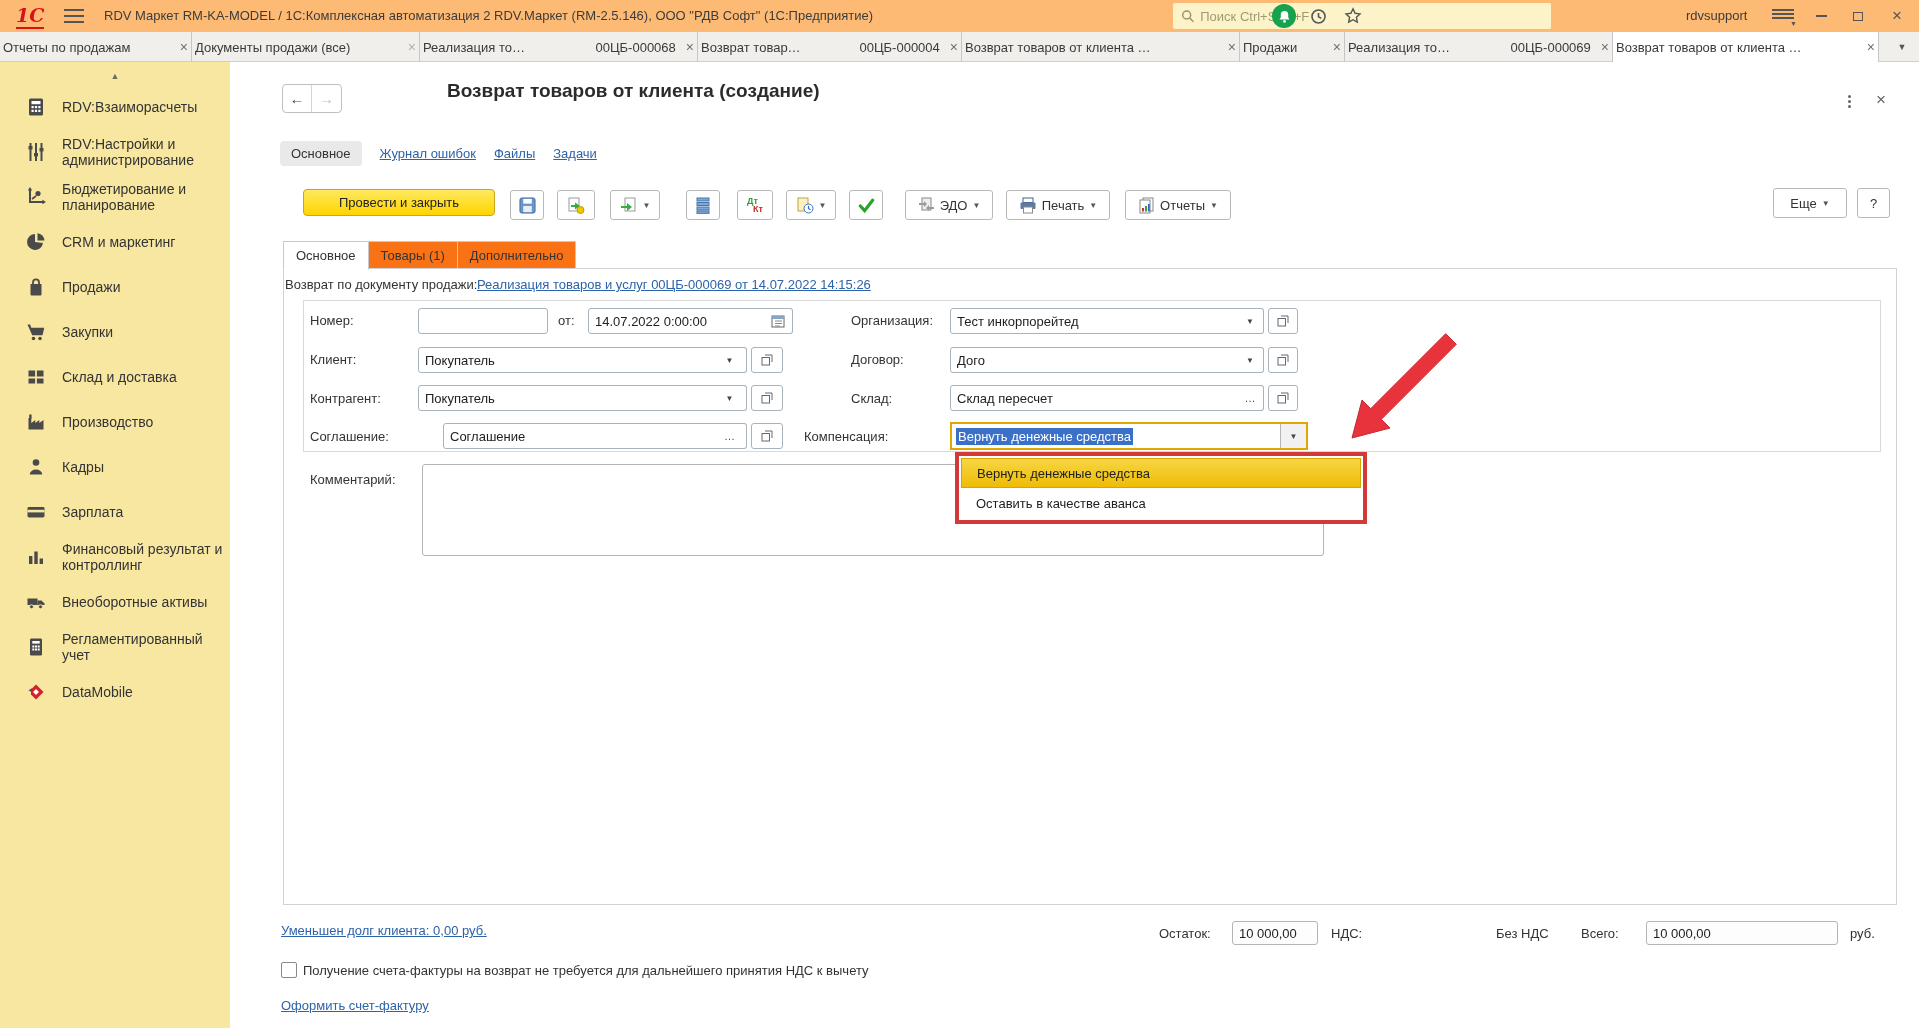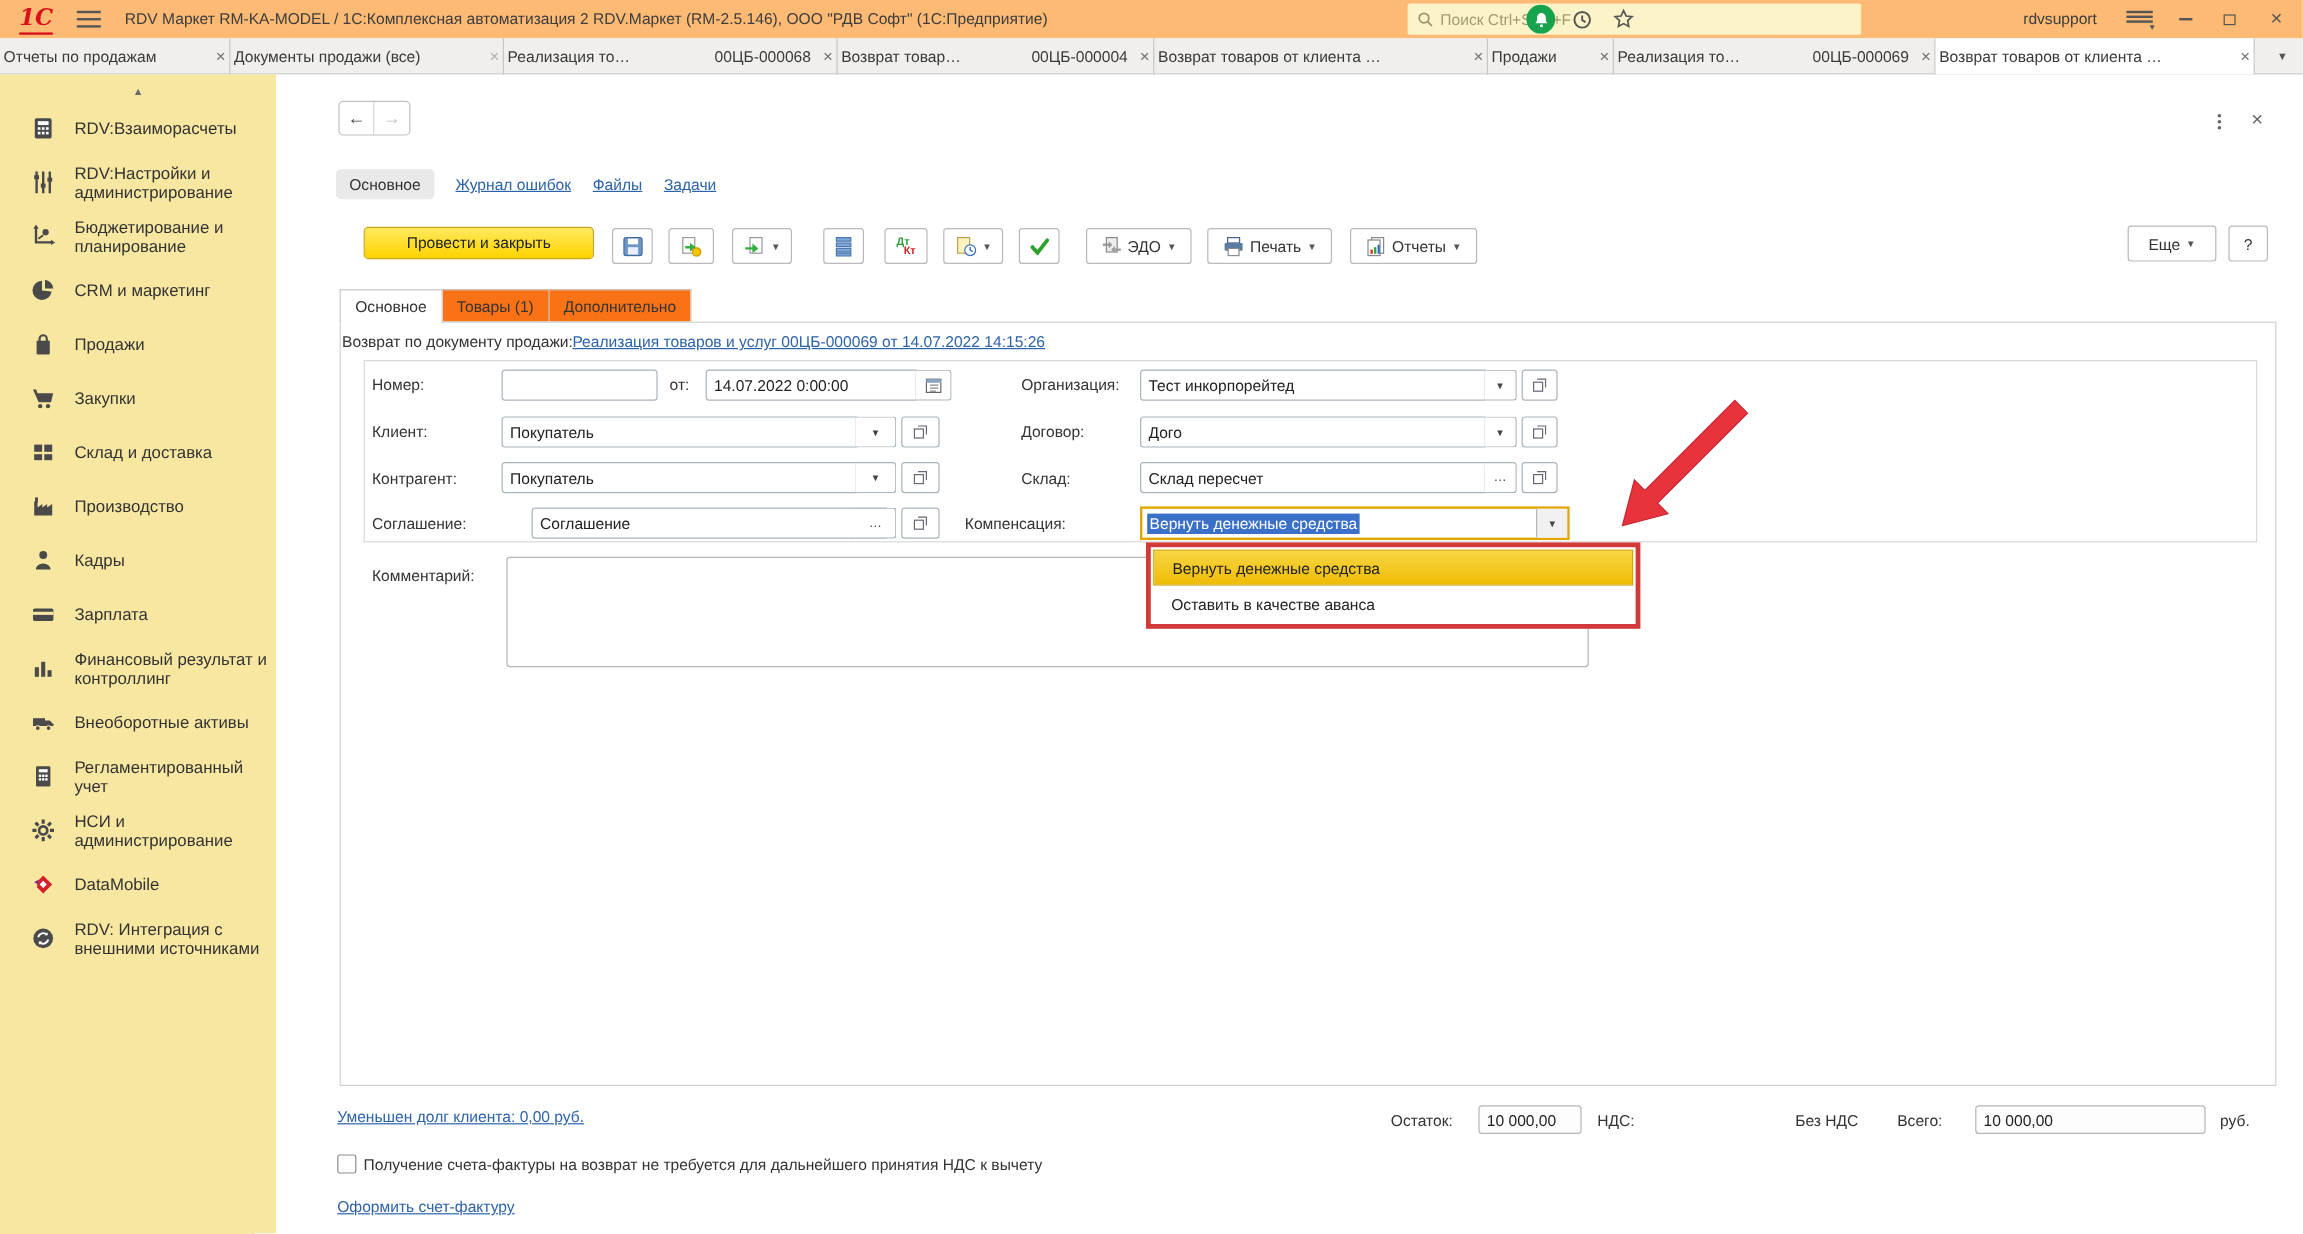--- a/index.html
+++ b/index.html
@@ -304,58 +304,33 @@
           <rect x="9" y="8.5" width="2" height="2" fill="#fff"></rect>
           <rect x="11.7" y="8.5" width="2" height="2" fill="#fff"></rect>
           <rect x="6.3" y="11.5" width="2" height="2" fill="#fff"></rect>
           <rect x="9" y="11.5" width="2" height="2" fill="#fff"></rect>
           <rect x="11.7" y="11.5" width="2" height="2" fill="#fff"></rect>
         </svg>
       <span class="sb-lbl">Регламентированный учет</span>
     </div>
     <div class="sb-item">
       <svg class="si" viewBox="0 0 20 20">
-          <circle cx="10" cy="10" r="3.4" fill="none" stroke="#4a4a4a" stroke-width="2.2"></circle>
-          <g stroke="#4a4a4a" stroke-width="2.6">
-            <line x1="10" y1="1" x2="10" y2="4.4"></line>
-            <line x1="10" y1="15.6" x2="10" y2="19"></line>
-            <line x1="1" y1="10" x2="4.4" y2="10"></line>
-            <line x1="15.6" y1="10" x2="19" y2="10"></line>
-            <line x1="3.6" y1="3.6" x2="6" y2="6"></line>
-            <line x1="14" y1="14" x2="16.4" y2="16.4"></line>
-            <line x1="16.4" y1="3.6" x2="14" y2="6"></line>
-            <line x1="6" y1="14" x2="3.6" y2="16.4"></line>
-          </g>
-        </svg>
-      <span class="sb-lbl">НСИ и администрирование</span>
-    </div>
-    <div class="sb-item">
-      <svg class="si" viewBox="0 0 20 20">
           <path d="M10 2.5l7.5 7.5-7.5 7.5L5 12.5V7.5z" fill="#d51f2b"></path>
           <path d="M10 7l3 3-3 3-3-3z" fill="#fff"></path>
           <path d="M2.5 8.2l3.4-2v4z" fill="#7b2d8b"></path>
         </svg>
       <span class="sb-lbl">DataMobile</span>
     </div>
-    <div class="sb-item">
-      <svg class="si" viewBox="0 0 20 20">
-          <circle cx="10" cy="10" r="8.2" fill="#4a4a4a"></circle>
-          <path d="M5.8 9a4.5 4.5 0 0 1 7.6-2" fill="none" stroke="#fff" stroke-width="1.6"></path>
-          <path d="M14.2 11a4.5 4.5 0 0 1-7.6 2" fill="none" stroke="#fff" stroke-width="1.6"></path>
-          <path d="M13.6 4.8v2.6H11z" fill="#fff"></path>
-          <path d="M6.4 15.2v-2.6H9z" fill="#fff"></path>
-        </svg>
-      <span class="sb-lbl">RDV: Интеграция с внешними источниками</span>
-    </div>
   </aside>
 
   <div class="navbtns">
     <span class="nb">←</span>
     <span class="nb">→</span>
   </div>
+  <h1 class="pagetitle">Возврат товаров от клиента (создание)</h1>
   <span class="formdots">
       <i></i>
       <i></i>
       <i></i>
     </span>
   <span class="formclose">×</span>
 
   <div class="navrow">
     <span class="navpill">Основное</span>
     <span class="lnk">Журнал ошибок</span>

